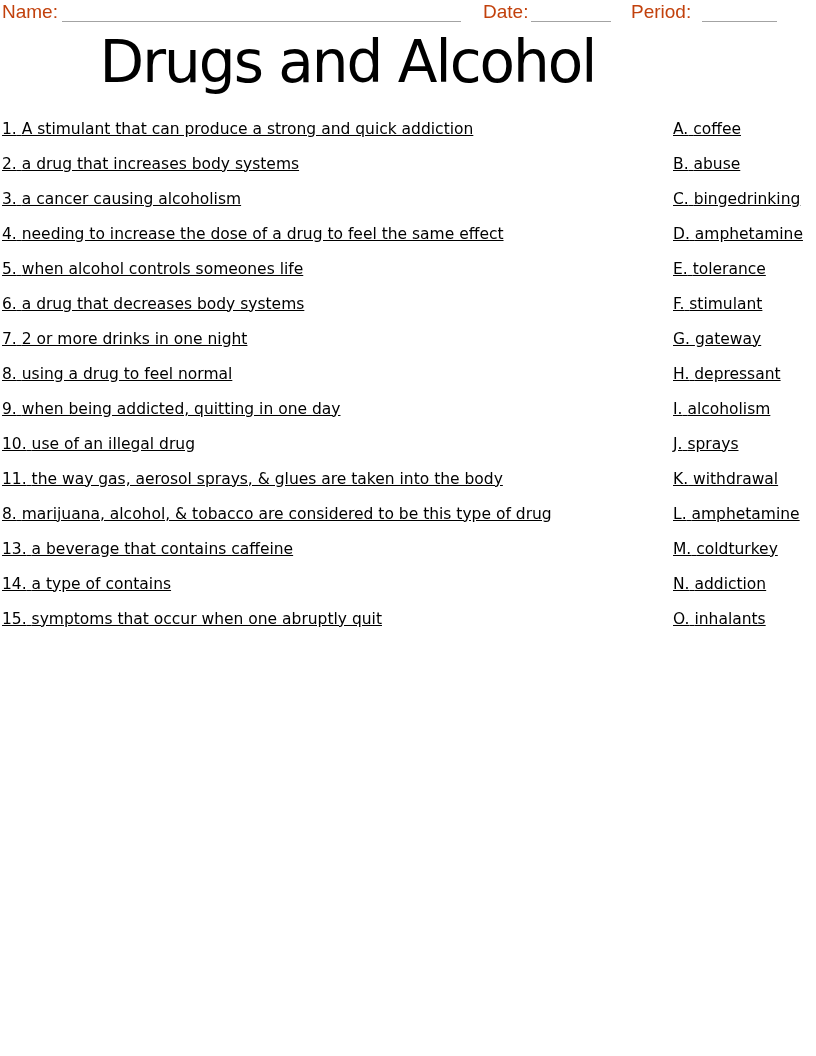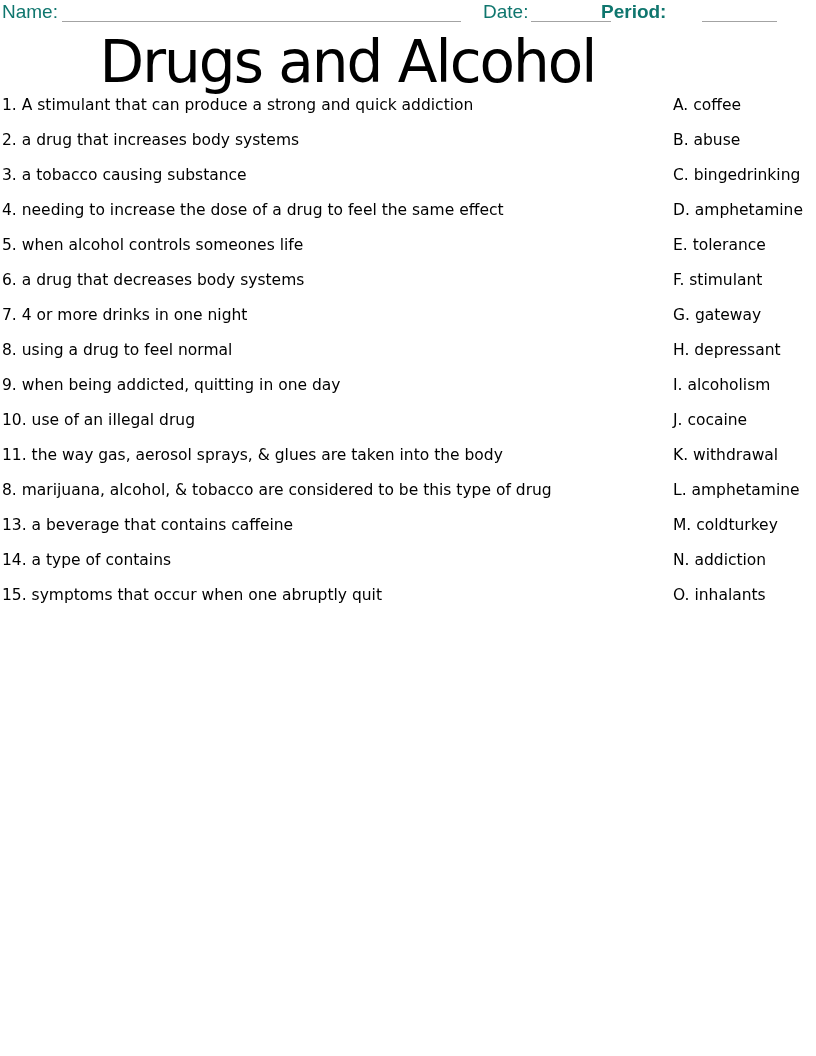--- a/index.html
+++ b/index.html
@@ -13,53 +13,54 @@
     overflow: hidden;
   }
 
   
   .header {
     position: absolute;
     top: 0; left: 0;
     width: 816px; height: 28px;
     font-family: "Liberation Sans", sans-serif;
     font-size: 19px;
-    color: #0f766e;
+    color: #c2410c;
   }
   .header .label { position: absolute; top: 1px; white-space: nowrap; }
   .header .blank {
     position: absolute; top: 0; height: 21px;
     border-bottom: 1.6px solid #a3a3a3;
   }
   .name-label   { left: 2px; }
   .name-blank   { left: 62px;  width: 399px; }
   .date-label   { left: 483px; text-align: center; }
   .date-blank   { left: 531px; width: 80px; }
-  .period-label { left: 601px; font-weight: bold; }
+  .period-label { left: 631px; }
   .period-blank { left: 702px; width: 75px; }
 
   
   .title {
     position: absolute;
     top: 30px; left: 0;
     width: 695px;
     text-align: center;
     font-family: "DejaVu Sans", sans-serif;
     font-size: 58px;
     line-height: 64px;
     letter-spacing: -2px;
     font-weight: normal;
     white-space: nowrap;
   }
 
   
   .matching {
     position: absolute;
-    top: 87px; left: 0;
+    top: 111px; left: 0;
     width: 816px;
+    text-decoration: underline;
   }
   .row {
     display: flex;
     align-items: center;
     height: 35px;
     font-size: 15.5px;
     line-height: 18px;
     white-space: nowrap;
   }
   .q { flex: 0 0 671px; padding-left: 2px; overflow: hidden; }
@@ -85,57 +86,57 @@
     <div class="q"><span>1.</span> <span>A stimulant that can produce a strong and quick addiction</span></div>
     <div class="a"><span>A.</span> <span>coffee</span></div>
   </div>
 
   <div class="row">
     <div class="q"><span>2.</span> <span>a drug that increases body systems</span></div>
     <div class="a"><span>B.</span> <span>abuse</span></div>
   </div>
 
   <div class="row">
-    <div class="q"><span>3.</span> <span>a tobacco causing substance</span></div>
+    <div class="q"><span>3.</span> <span>a cancer causing alcoholism</span></div>
     <div class="a"><span>C.</span> <span>bingedrinking</span></div>
   </div>
 
   <div class="row">
     <div class="q"><span>4.</span> <span>needing to increase the dose of a drug to feel the same effect</span></div>
     <div class="a"><span>D.</span> <span>amphetamine</span></div>
   </div>
 
   <div class="row">
     <div class="q"><span>5.</span> <span>when alcohol controls someones life</span></div>
     <div class="a"><span>E.</span> <span>tolerance</span></div>
   </div>
 
   <div class="row">
     <div class="q"><span>6.</span> <span>a drug that decreases body systems</span></div>
     <div class="a"><span>F.</span> <span>stimulant</span></div>
   </div>
 
   <div class="row">
-    <div class="q"><span>7.</span> <span>4 or more drinks in one night</span></div>
+    <div class="q"><span>7.</span> <span>2 or more drinks in one night</span></div>
     <div class="a"><span>G.</span> <span>gateway</span></div>
   </div>
 
   <div class="row">
     <div class="q"><span>8.</span> <span>using a drug to feel normal</span></div>
     <div class="a"><span>H.</span> <span>depressant</span></div>
   </div>
 
   <div class="row">
     <div class="q"><span>9.</span> <span>when being addicted, quitting in one day</span></div>
     <div class="a"><span>I.</span> <span>alcoholism</span></div>
   </div>
 
   <div class="row">
     <div class="q"><span>10.</span> <span>use of an illegal drug</span></div>
-    <div class="a"><span>J.</span> <span>cocaine</span></div>
+    <div class="a"><span>J.</span> <span>sprays</span></div>
   </div>
 
   <div class="row">
     <div class="q"><span>11.</span> <span>the way gas, aerosol sprays, &amp; glues are taken into the body</span></div>
     <div class="a"><span>K.</span> <span>withdrawal</span></div>
   </div>
 
   <div class="row">
     <div class="q"><span>8.</span> <span>marijuana, alcohol, &amp; tobacco are considered to be this type of drug</span></div>
     <div class="a"><span>L.</span> <span>amphetamine</span></div>

